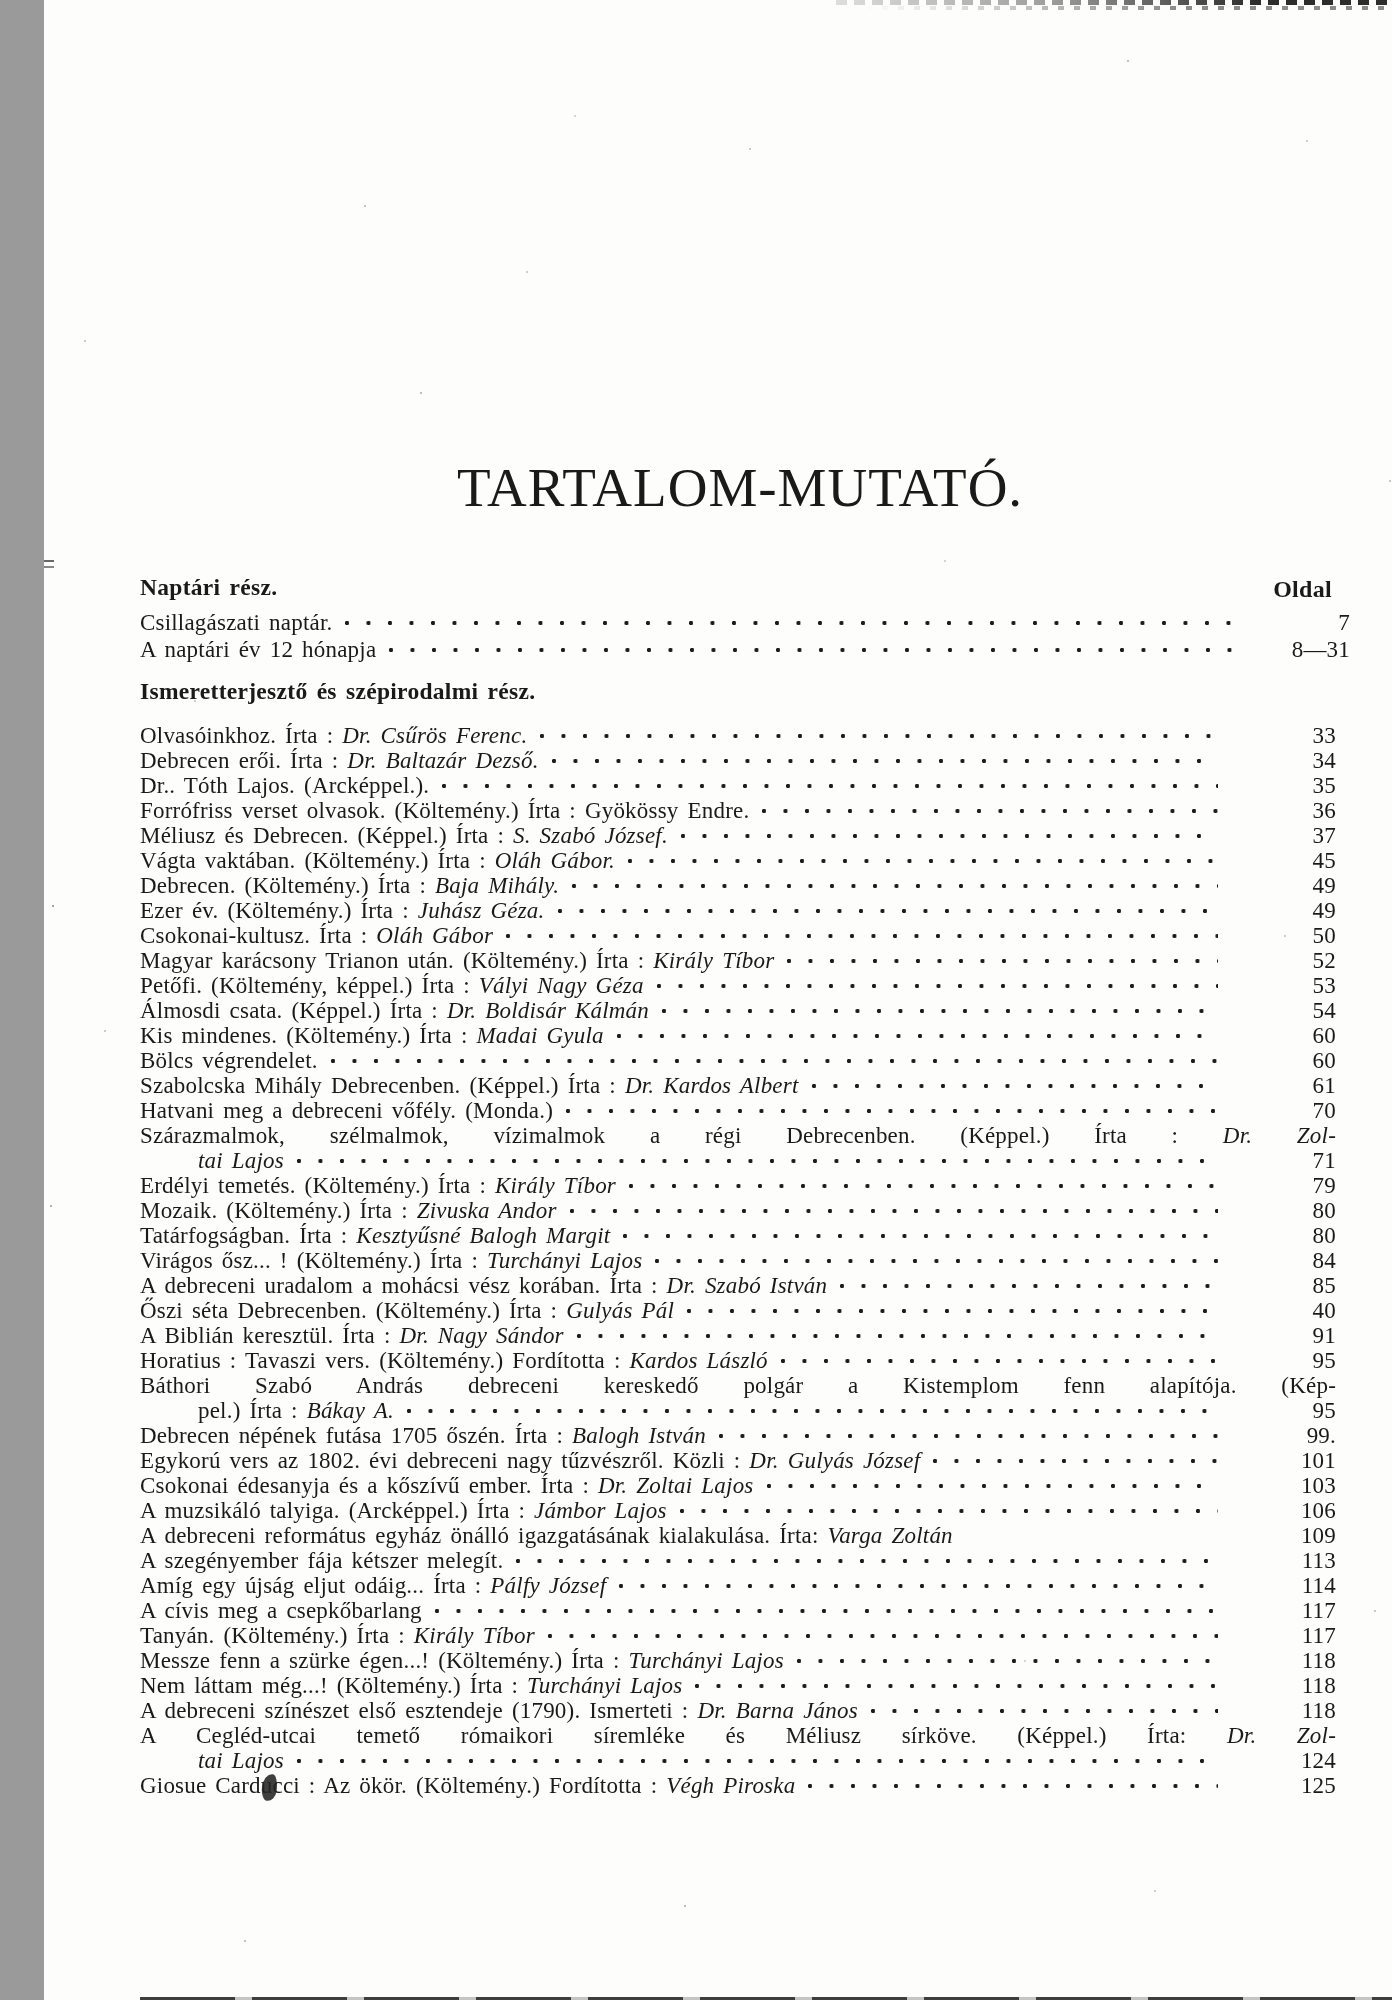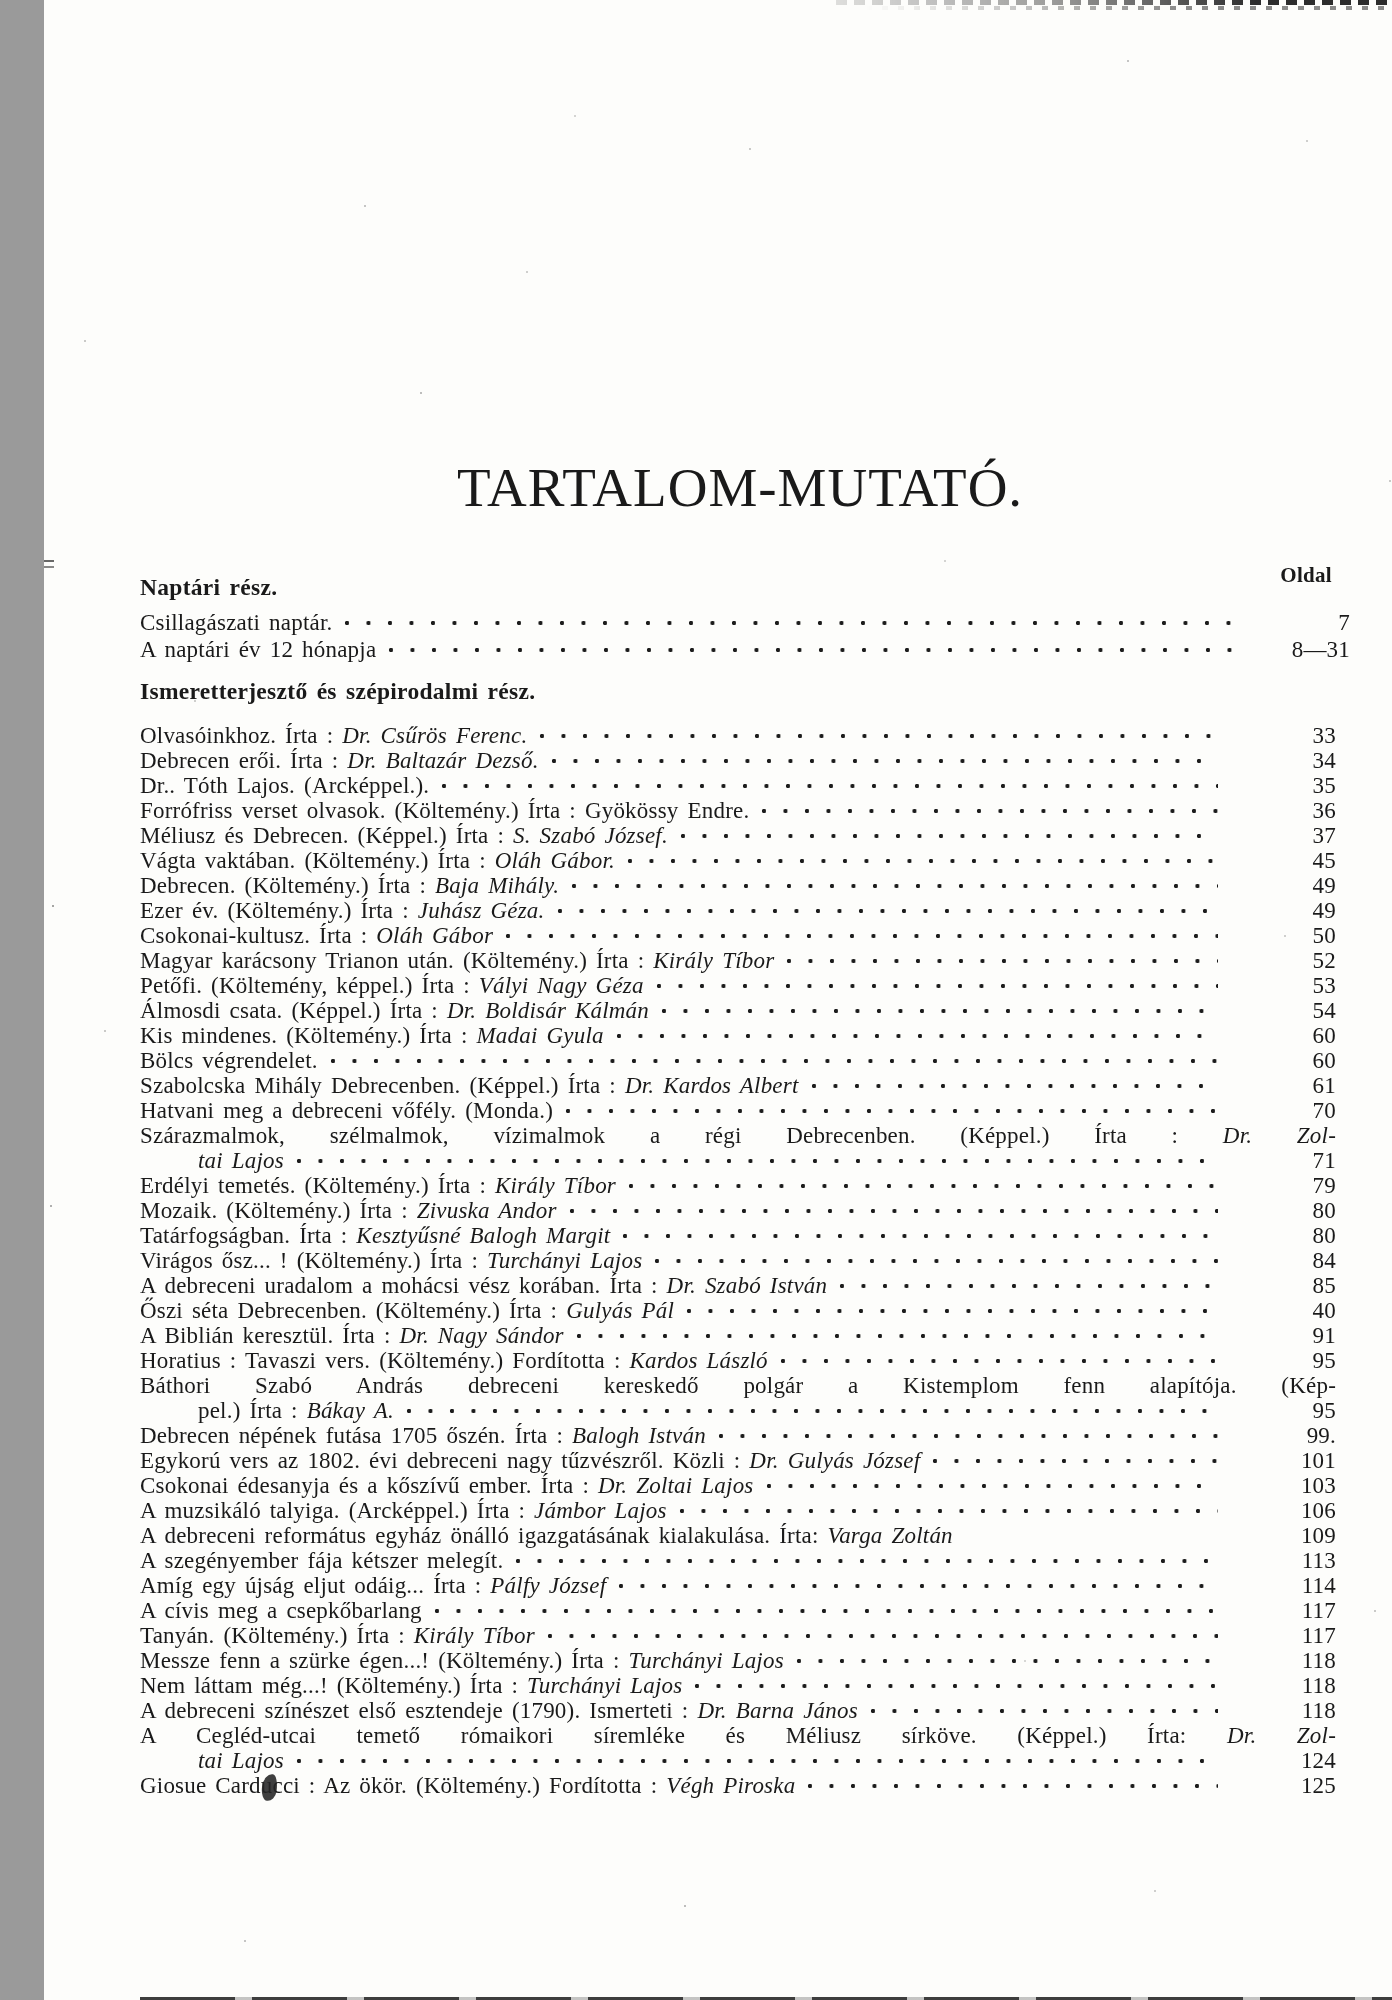--- a/index.html
+++ b/index.html
@@ -12,22 +12,22 @@
     color:#1a1a1a;
     margin-left:44px;
   }
   
   .title{
     position:absolute;top:458px;left:0;width:100%;
     margin:0;text-align:center;
     font-size:55px;font-weight:400;letter-spacing:1px;line-height:1.1;
   }
   .oldal{
-    position:absolute;top:563px;right:104px;
-    font-size:21px;font-weight:bold;letter-spacing:.3px;
+    position:absolute;top:576px;right:104px;
+    font-size:24px;font-weight:bold;letter-spacing:.3px;
   }
   
   .toc{
     position:absolute;left:96px;top:574px;width:1196px;
     font-size:23px;word-spacing:3px;letter-spacing:.2px;
   }
   .sec-heading{
     font-weight:bold;text-align:left;
     font-size:23.5px;line-height:26px;letter-spacing:.3px;
   }

